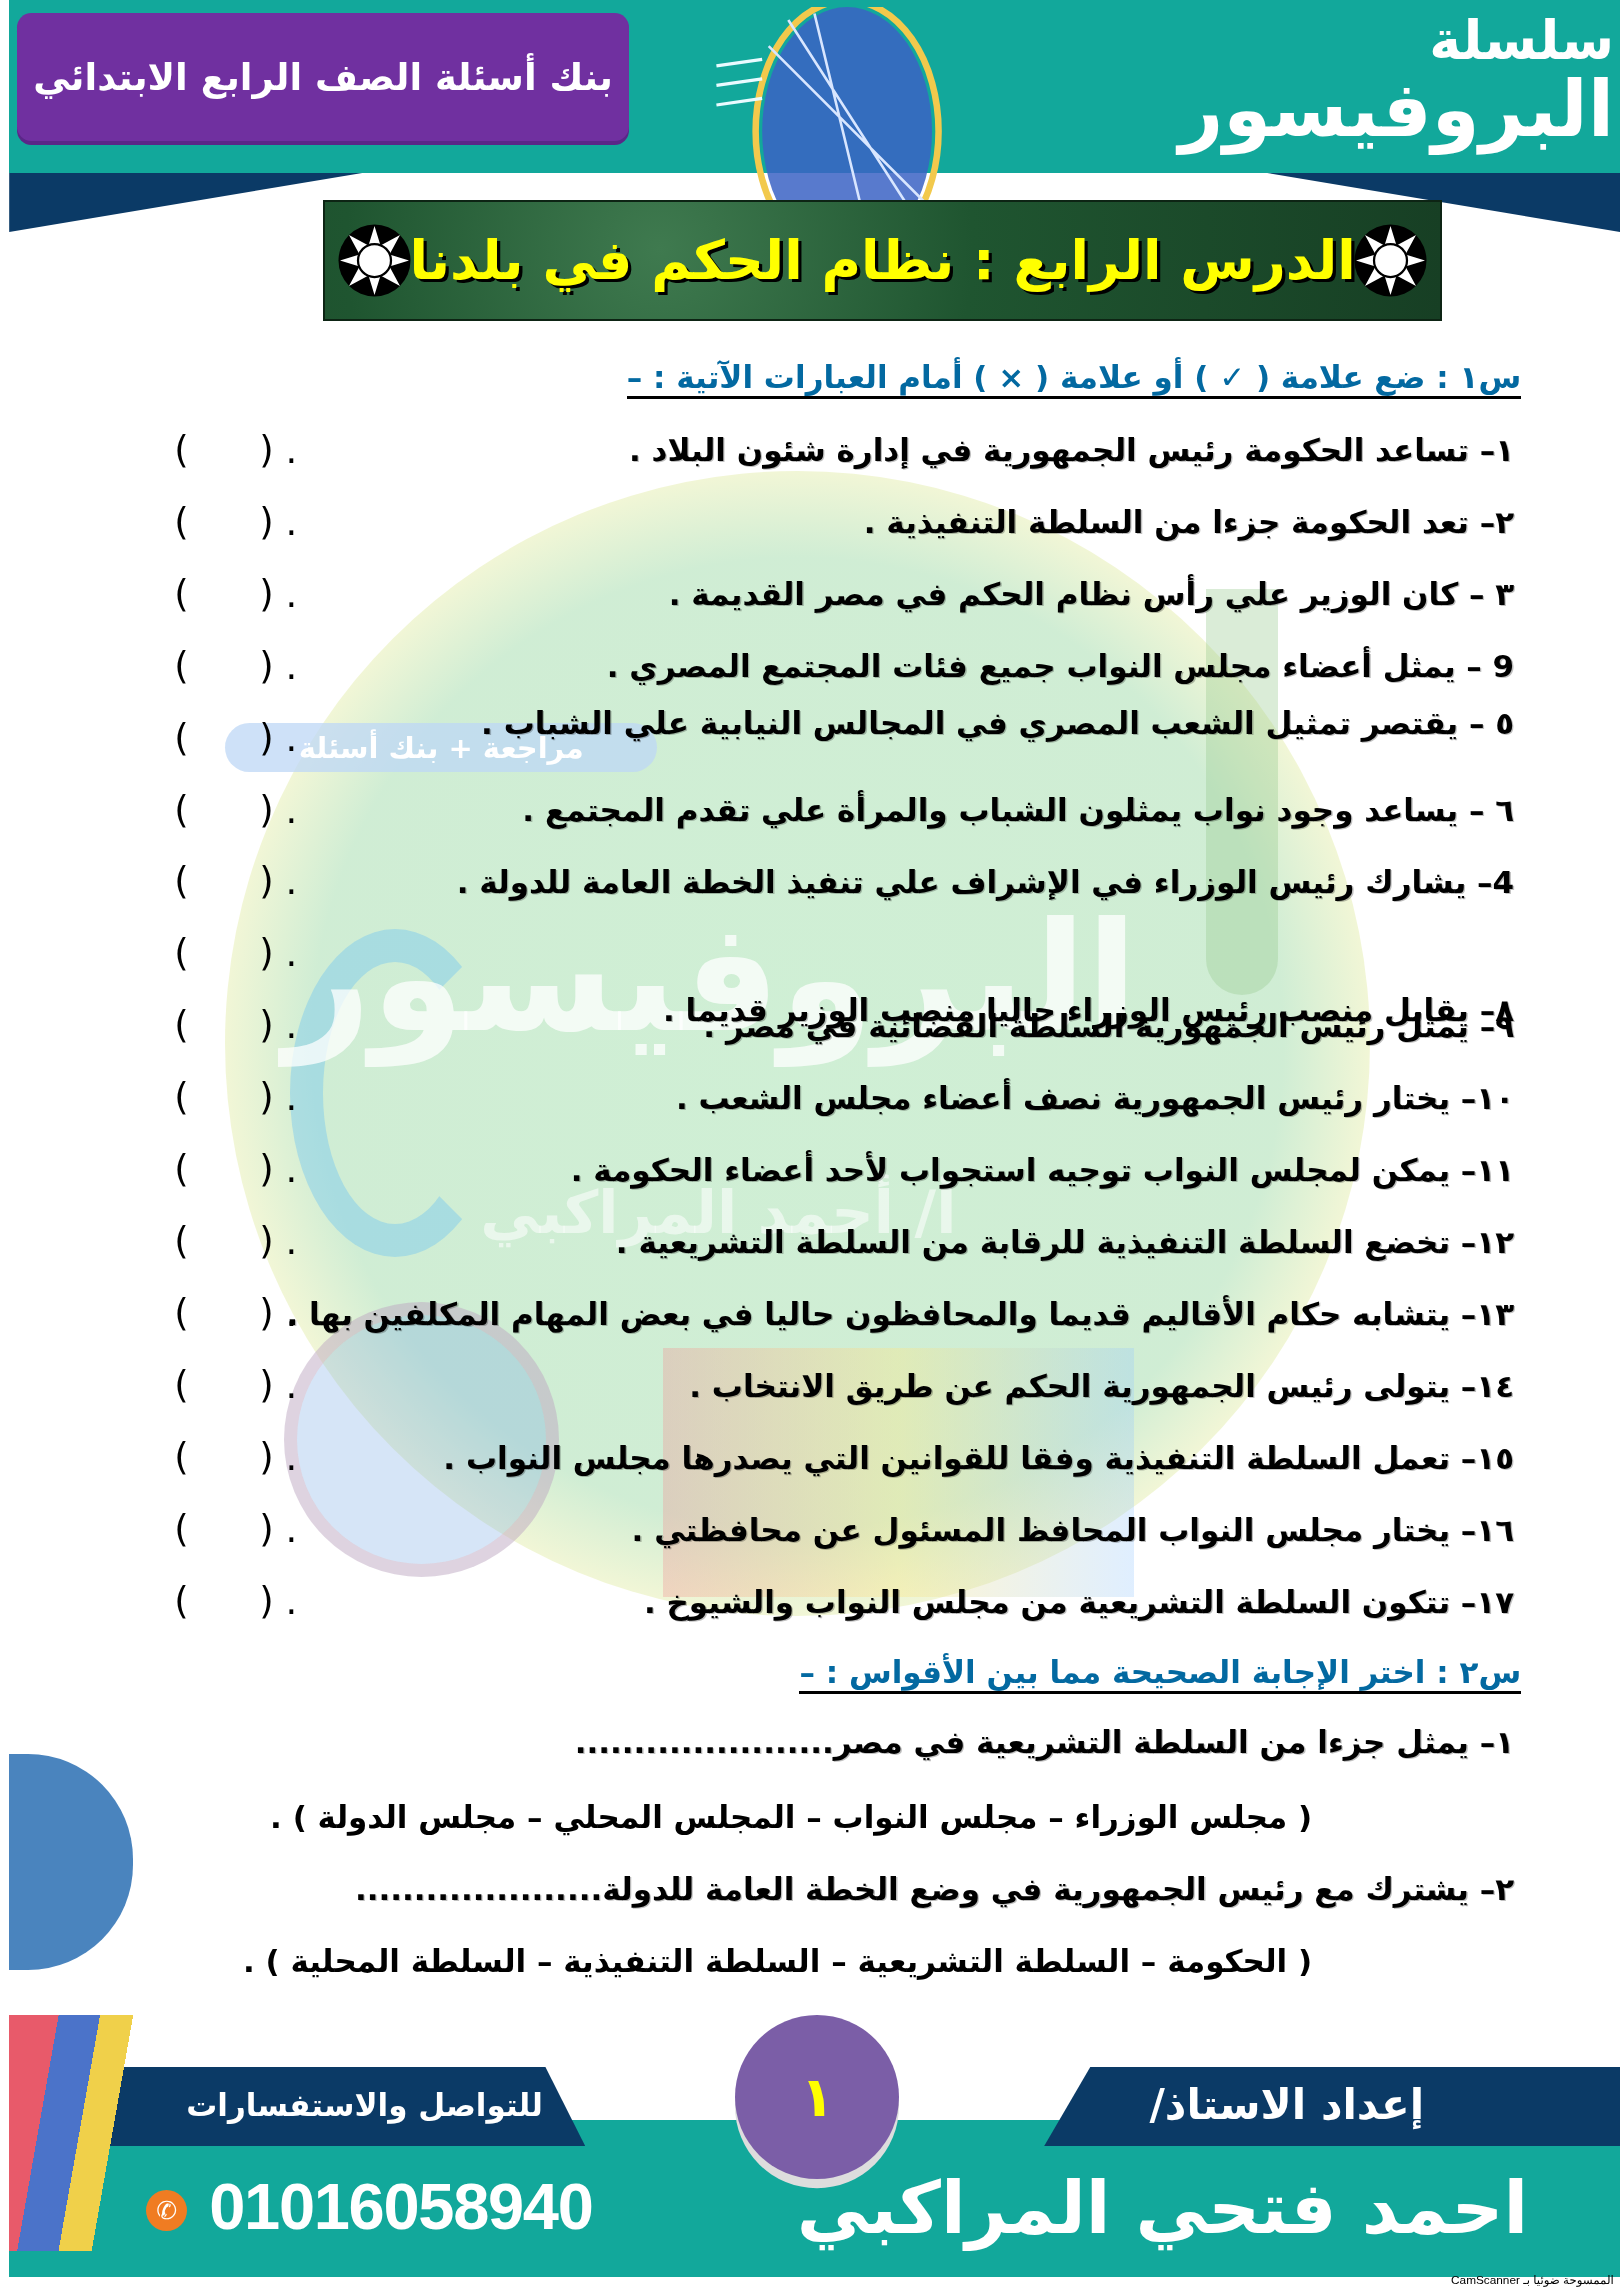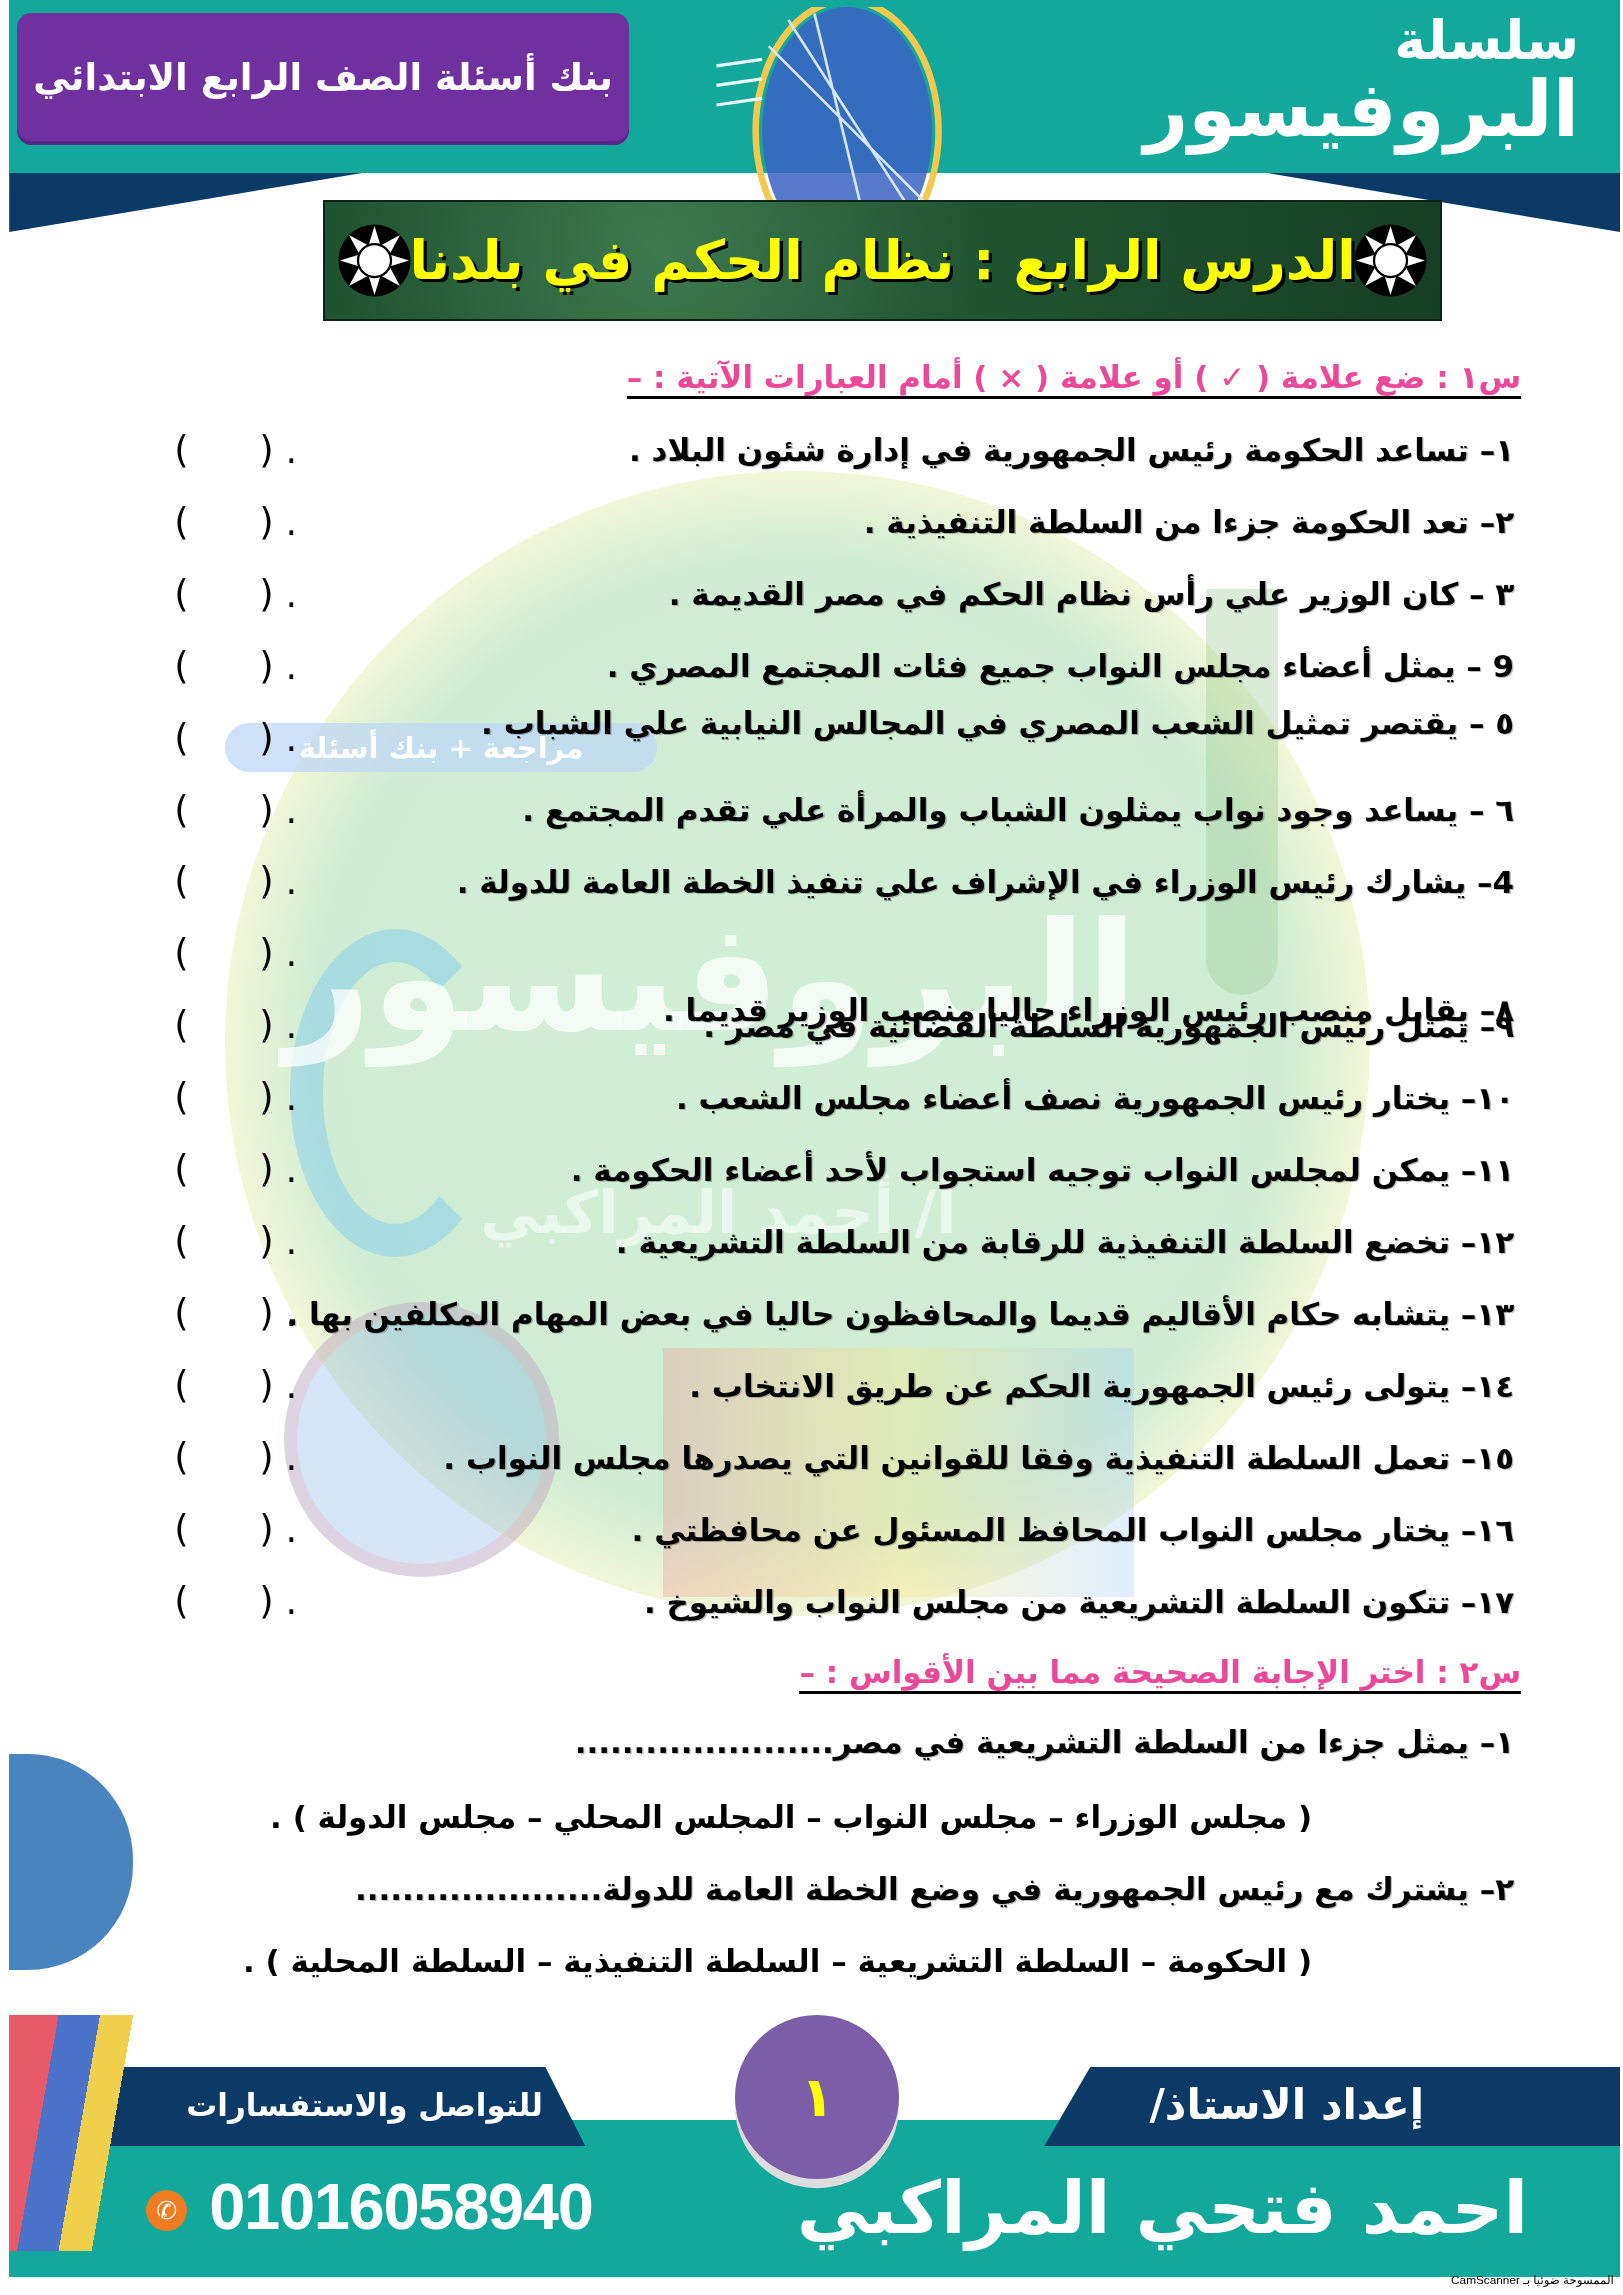--- a/index.html
+++ b/index.html
@@ -10,21 +10,21 @@
   
   .header { position:absolute; left:0; top:0; width:100%; height:173px; background:#12a89b;padding-left:28px; }
   .header-navy-left { position:absolute; left:0; top:173px; width:353px; height:59px; background:#0b3a66;
       clip-path:polygon(0 0,100% 0,0 100%); }
   .header-navy-right { position:absolute; right:0; top:173px; width:353px; height:59px; background:#0b3a66;
       clip-path:polygon(0 0,100% 0,100% 100%); }
   .grade-badge { position:absolute; left:7.9px; top:13px; width:612px; height:128px; background:#7030a0;
       border-radius:14.4px; box-shadow:0 3.9px 0 #5a2788; display:flex; align-items:center; justify-content:center; }
   .grade-badge span { color:#fff; font-weight:bold; font-size:37px; direction:rtl; }
   .globe { position:absolute; left:681px; top:6.5px; width:275px; height:196px; }
-  .brand { position:absolute; right:69px; top:13px; text-align:right; direction:rtl; color:#fff; font-weight:bold; line-height:1.05; }
+  .brand { position:absolute; right:34px; top:13px; text-align:right; direction:rtl; color:#fff; font-weight:bold; line-height:1.05; }
   .brand .l1 { font-size:54px; }
   .brand .l2 { font-size:77px; }
 
   
   .title-banner { position:absolute; left:314px; top:200px; width:1119px; height:121px;
       background:radial-gradient(circle at 30% 40%, #3f7a4f 0%, #1f5530 40%, #173f24 100%);
       display:flex; align-items:center; justify-content:center; border:2.6px solid #0d2414; box-sizing:border-box; }
   .title-banner .title-text { color:#ffff00; font-weight:bold; font-size:54px; direction:rtl;
       text-shadow:3.3px 3.3px 0 #000; }
   .sun { position:absolute; top:21px; width:75px; height:75px; }
@@ -38,21 +38,21 @@
       display:flex; align-items:center; justify-content:center; }
   .wm-pill span { color:#fff; font-weight:bold; font-size:29px; direction:rtl; }
   .wm-brand { position:absolute; left:275px; top:890px; font-size:151px; font-weight:bold; color:rgba(255,255,255,0.75); direction:rtl; }
   .wm-author { position:absolute; left:471px; top:1178px; font-size:59px; font-weight:bold; color:rgba(255,255,255,0.55); direction:rtl; }
   .wm-blue { position:absolute; left:281px; top:929px; width:144px; height:262px; border:33px solid rgba(120,200,240,0.45); border-radius:50%; border-right-color:transparent; }
   .wm-globe { position:absolute; left:275px; top:1302px; width:249px; height:249px; border-radius:50%; background:rgba(120,170,230,0.3); border:13px solid rgba(240,170,170,0.3); }
   .wm-books { position:absolute; left:654px; top:1348px; width:471px; height:249px; background:linear-gradient(90deg, rgba(240,150,150,0.35), rgba(255,230,130,0.35), rgba(150,200,255,0.3)); }
 
   
   .content { position:absolute; left:0; top:0; width:100%; height:100%; }
-  .q-heading { position:absolute; right:99px; direction:rtl; font-weight:bold; font-size:31px; color:#ec4899;
+  .q-heading { position:absolute; right:99px; direction:rtl; font-weight:bold; font-size:31px; color:#0369a1;
       border-bottom:3.3px solid #000; padding-bottom:1.3px; white-space:nowrap; }
   .stmt { position:absolute; right:106px; direction:rtl; font-weight:bold; font-size:31px; color:#000; white-space:nowrap;
       text-shadow:1.3px 1.3px 0 rgba(0,0,0,0.25); }
   .blank { position:absolute; left:165px; font-size:37px; color:#000; white-space:pre; font-weight:normal; }
   .option-line { position:absolute; direction:rtl; font-weight:bold; font-size:31px; color:#000; white-space:nowrap; }
 
   
   .footer { position:absolute; left:0; top:2015px; width:100%; height:262px; }
   .footer-teal { position:absolute; left:0; top:105px; width:100%; height:157px; background:#12a89b; }
   .footer-navy-left { position:absolute; left:79px; top:52px; width:497px; height:79px; background:#0b3a66;

